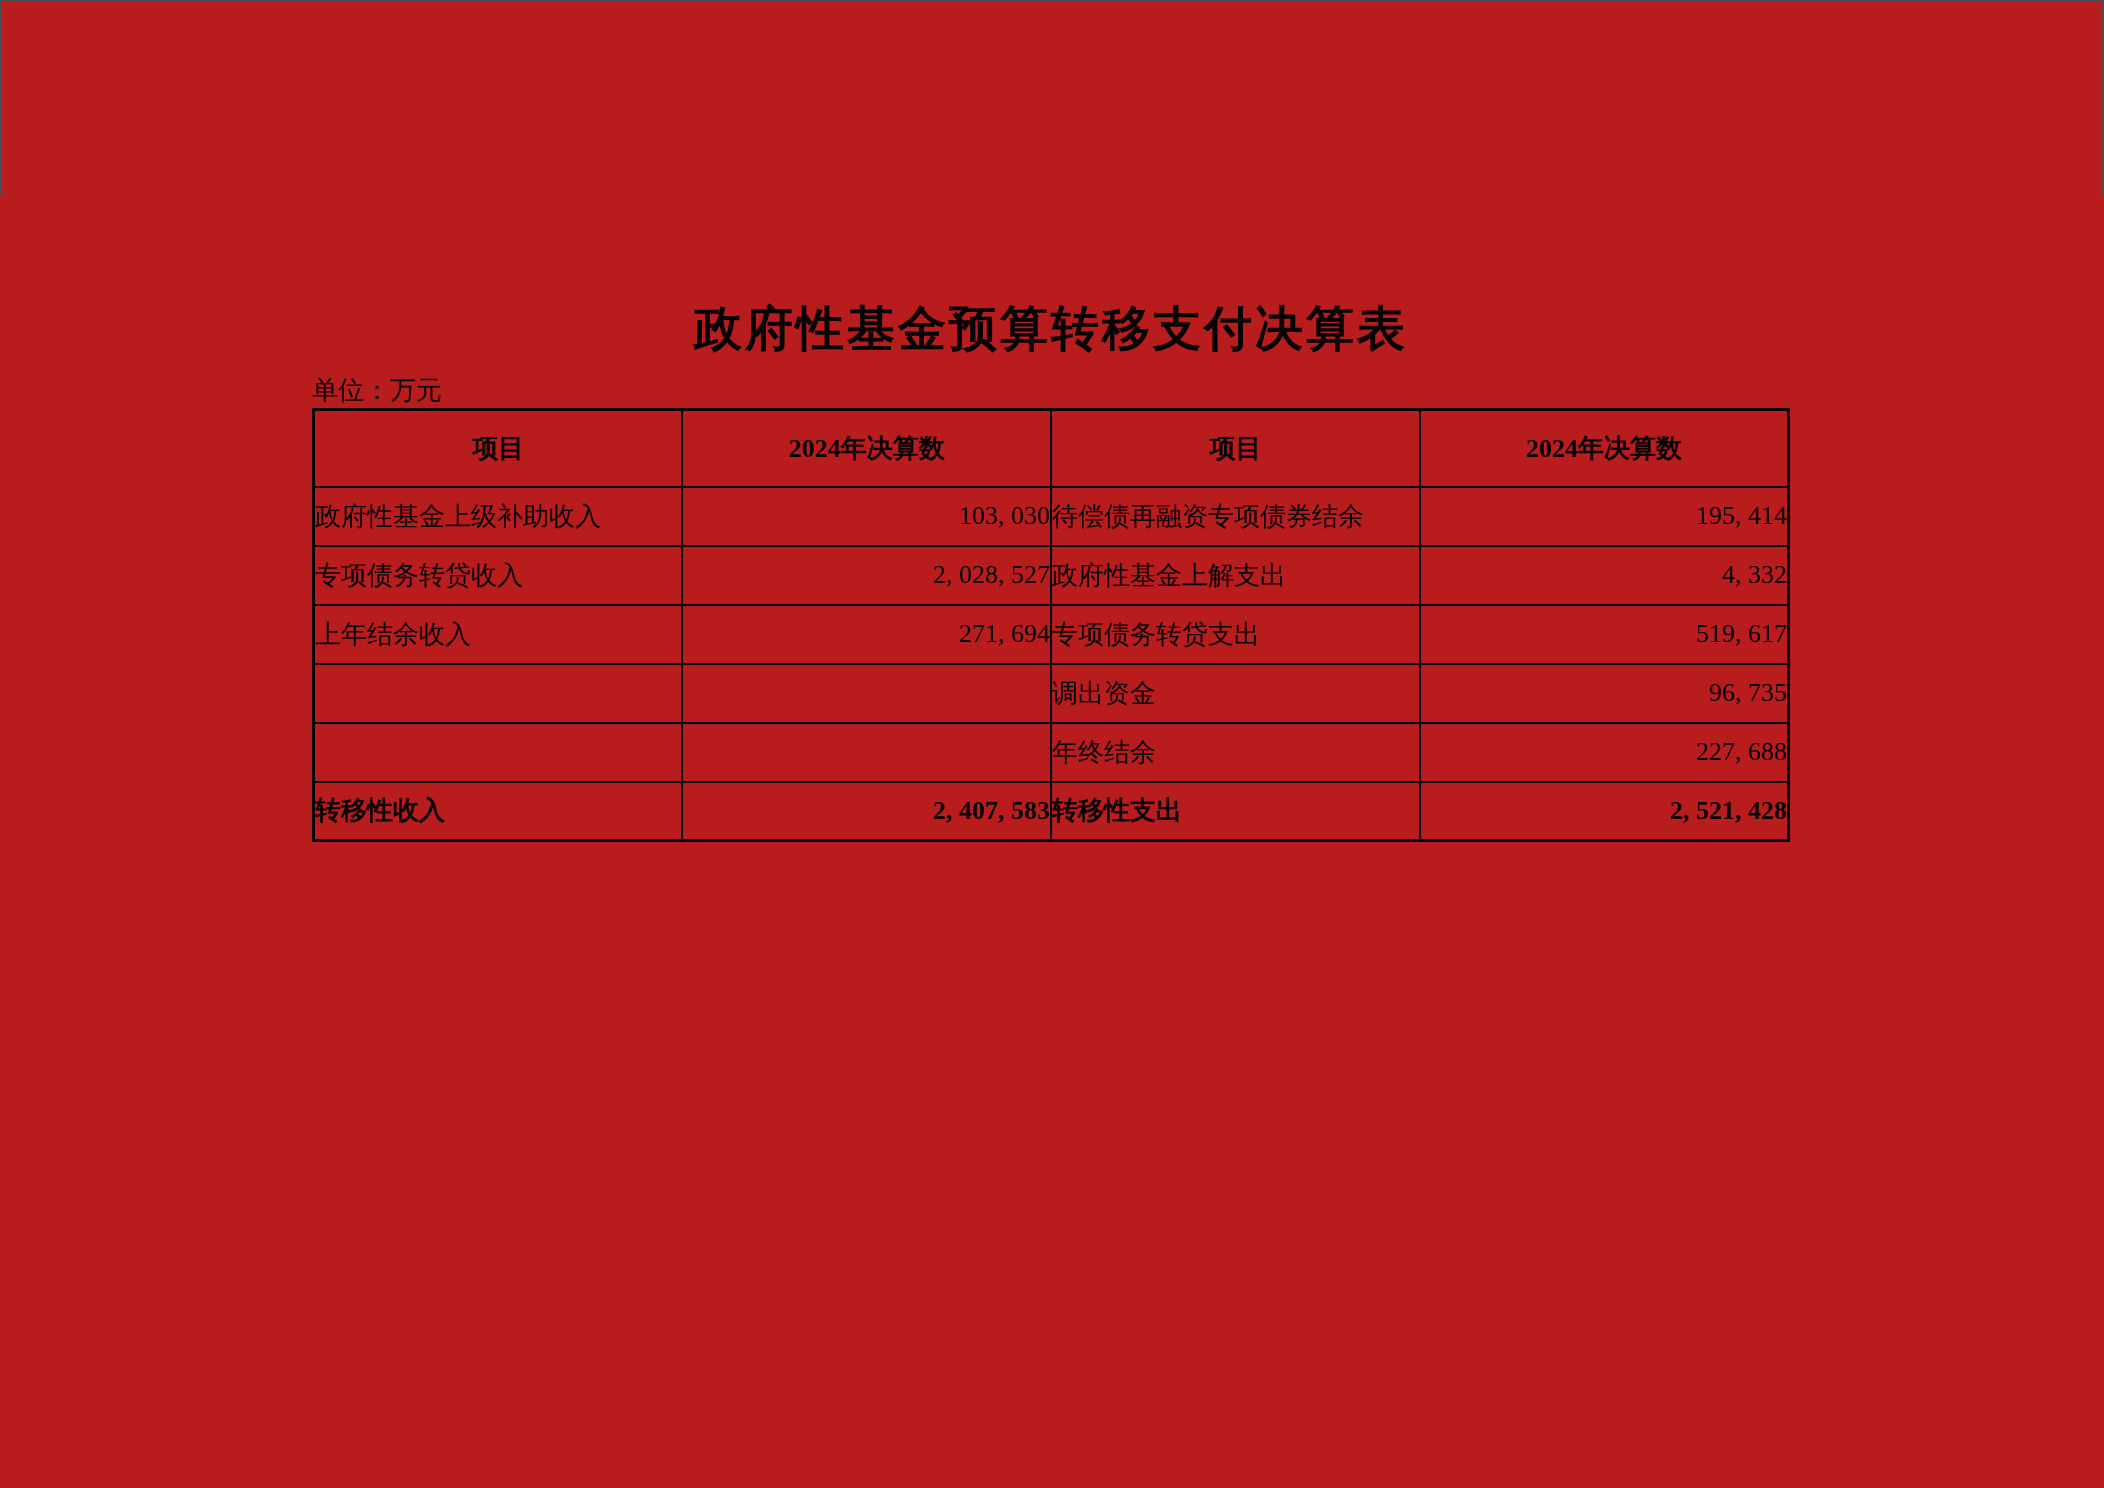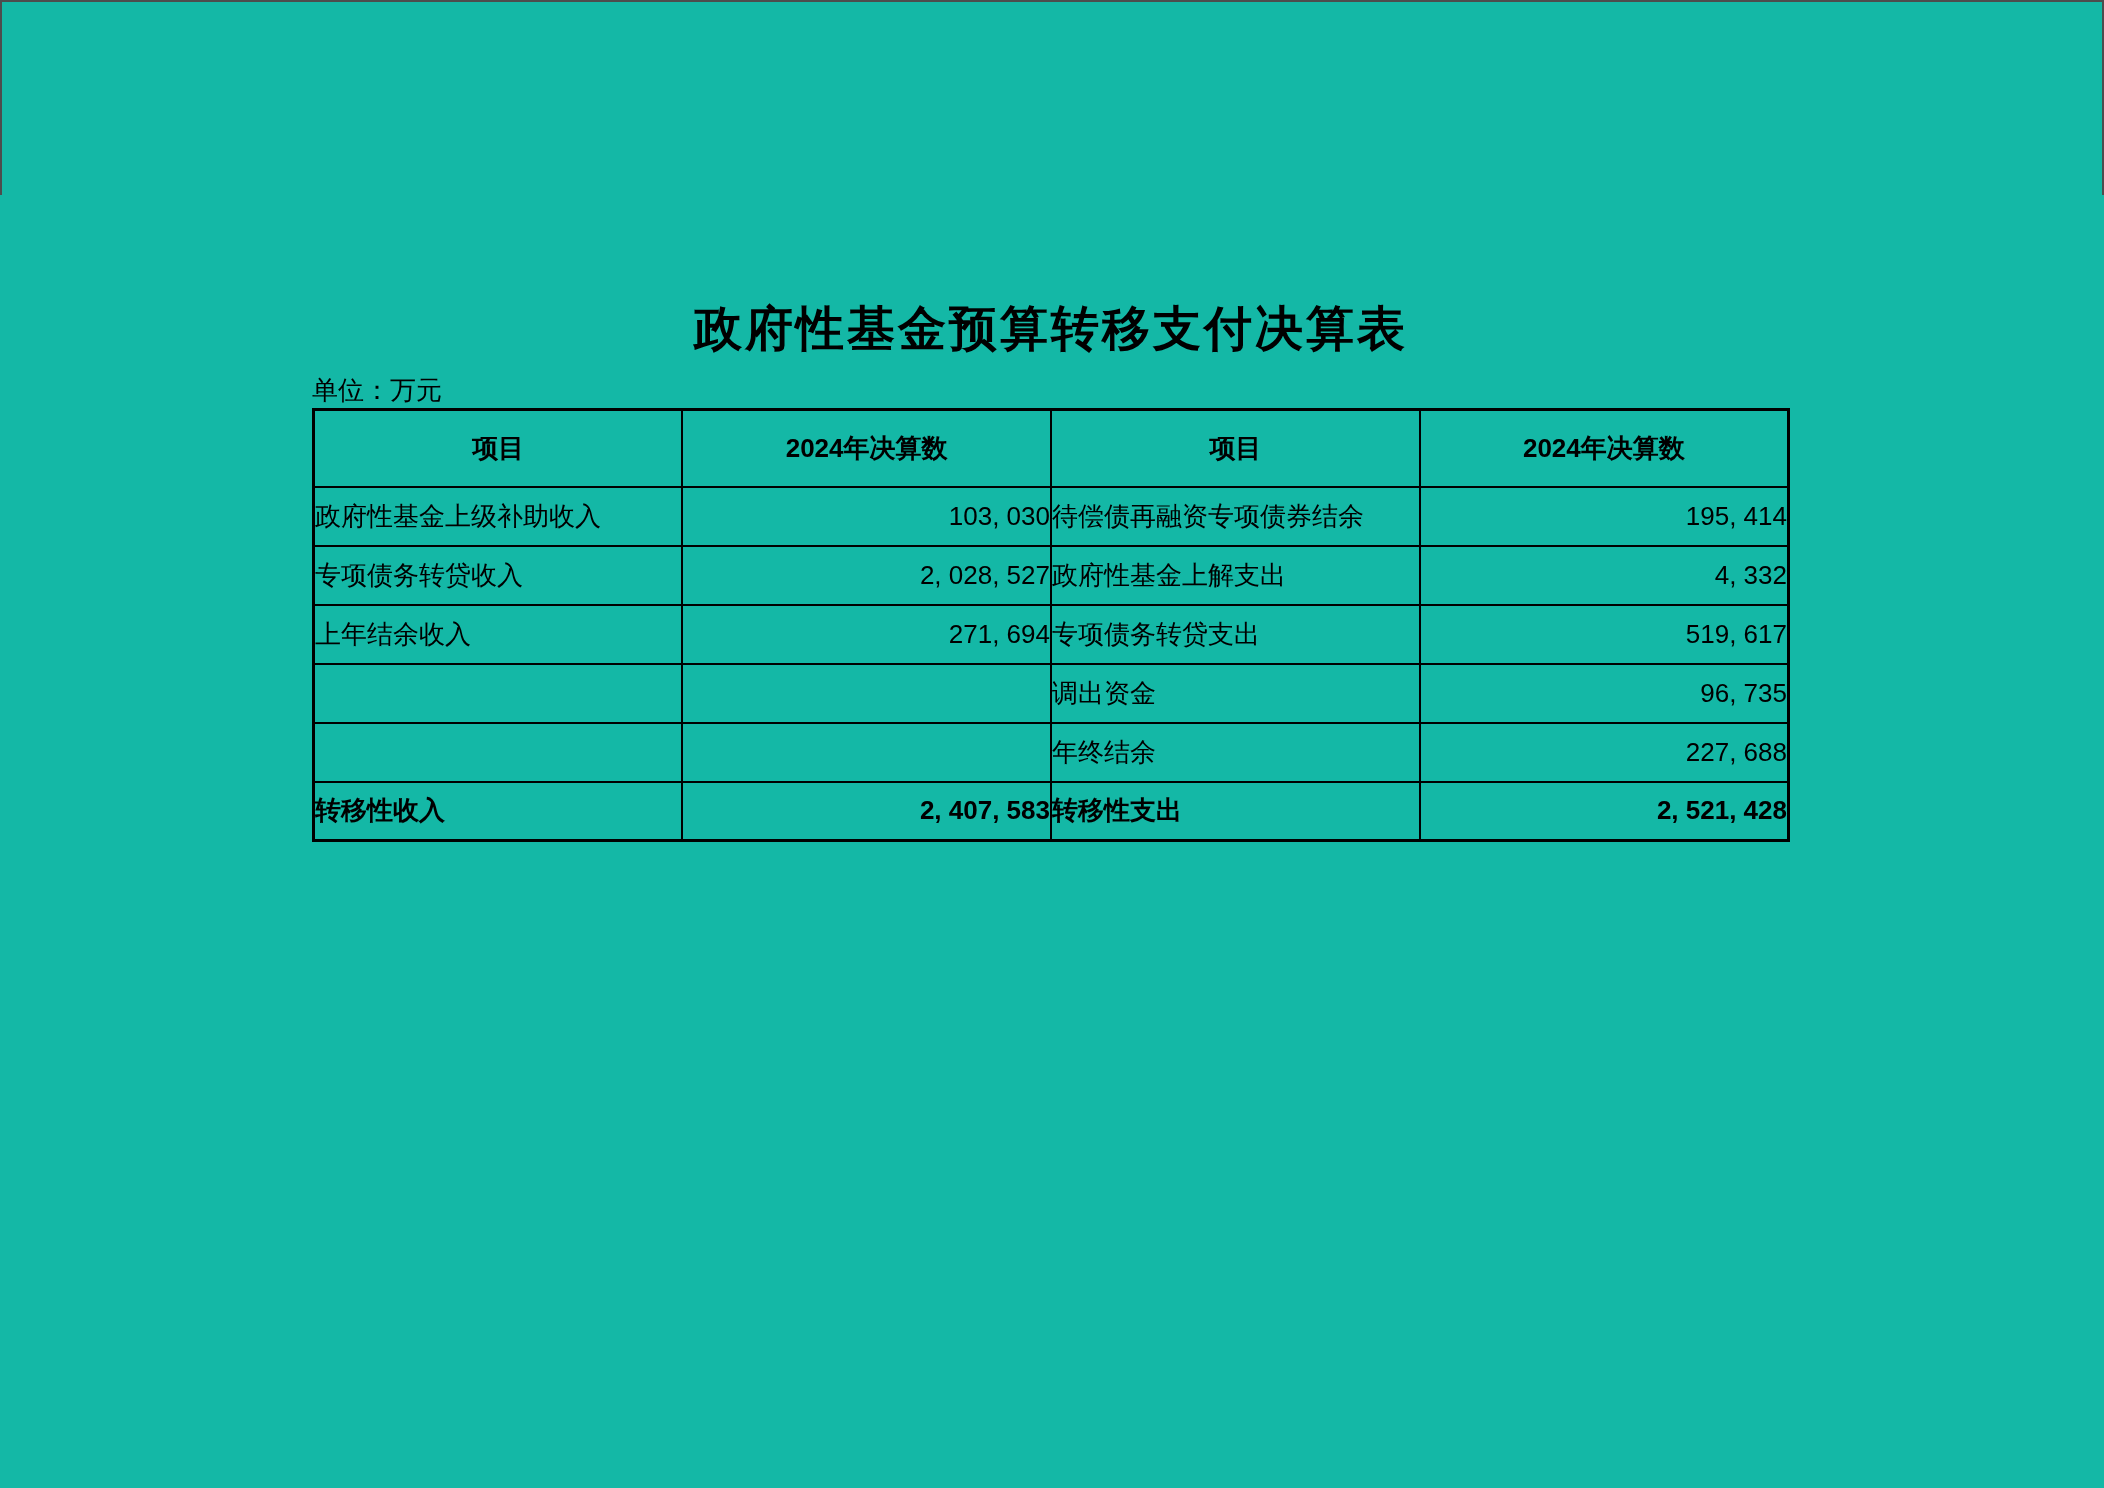--- a/index.html
+++ b/index.html
@@ -6,21 +6,21 @@
     margin: 0;
     padding: 0;
     background: #ffffff;
     font-family: "Liberation Sans", "DejaVu Sans", sans-serif;
     color: #000000;
   }
   .page {
     position: relative;
     width: 2104px;
     height: 1488px;
-    background: #14b8a6;
+    background: #b91c1c;
     overflow: hidden;
   }
   
   .edge-top {
     position: absolute; top: 0; left: 0;
     width: 2104px; height: 2px;
     background: #4d4d4d;
   }
   .edge-left {
     position: absolute; top: 0; left: 0;
@@ -63,20 +63,21 @@
   }
   table.report col { width: 25%; }
   table.report th,
   table.report td {
     border: 2px solid #000000;
     font-size: 26px;
     padding: 0;
     box-sizing: border-box;
     overflow: hidden;
     white-space: nowrap;
+    font-family: Liberation Serif, serif;
   }
   table.report th {
     height: 77px;
     font-weight: bold;
     text-align: center;
     vertical-align: middle;
   }
   table.report td {
     height: 59px;
     vertical-align: middle;

